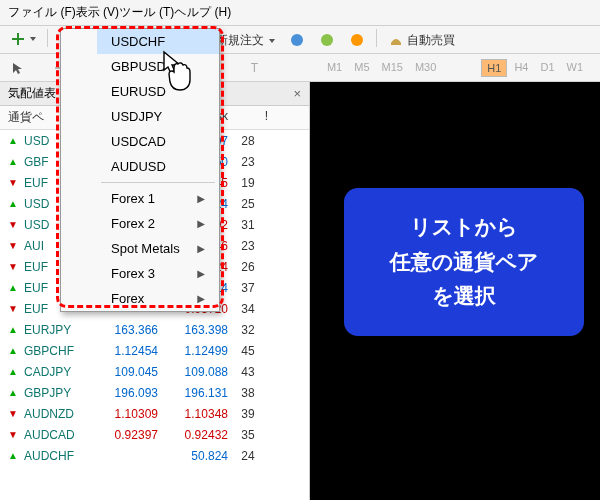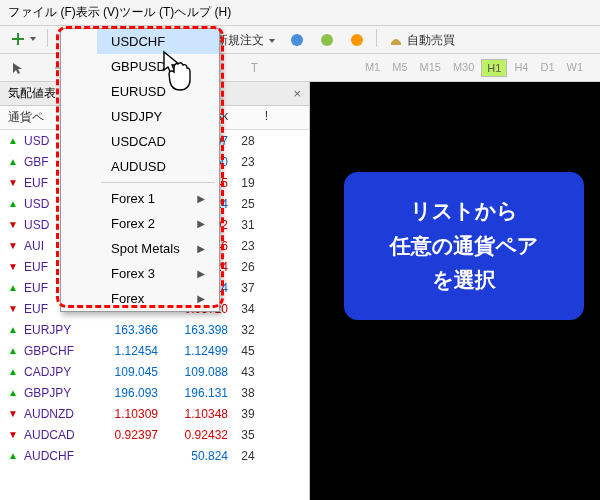--- a/index.html
+++ b/index.html
@@ -9,55 +9,55 @@
   .menubar span { color: #000; cursor: default; }
   
   .toolbar1 { background: #f5f5f5; border-bottom: 1px solid #d0d0d0; padding: 3px 6px; display: flex; gap: 4px; align-items: flex-start; height: 28px; }
   .toolbar2 { background: #f5f5f5; border-bottom: 1px solid #d0d0d0; padding: 3px 6px; display: flex; gap: 20px; align-items: center; height: 28px; }
   .tb-btn { padding: 2px 4px; display: inline-flex; align-items: center; gap: 3px; border: 1px solid transparent; }
   .tb-text { color: #333; font-size: 12px; }
   .sep { width: 1px; height: 18px; background: #ccc; margin: 0 2px; }
   
   .timeframes { display: flex; gap: 2px; margin-left:auto; padding-right:6px;}
   .tf { padding: 2px 5px; color: #aaa; font-size: 11px; }
-  .tf.active { color: #555; background: #bef264; border: 1px solid #bbb; }
+  .tf.active { color: #555; background: #fdba74; border: 1px solid #bbb; margin-left: 38px; }
   
   .main { display: flex; height: calc(500px - 82px); }
   .left-panel { width: 310px; background: #fff; border-right: 1px solid #ccc; display:flex; flex-direction:column;}
   .chart-area { flex: 1; background: #000; position: relative; }
   
   .panel-tab { background: #ececec; border-bottom: 1px solid #ccc; padding: 3px 8px; display: flex; justify-content: space-between; align-items: center; }
   .panel-tab .close { color: #666; font-size: 13px; cursor: pointer; }
   
   .quote-header { display: grid; grid-template-columns: 80px 70px 70px 40px; padding: 3px 8px; border-bottom: 1px solid #ddd; background: #fafafa; font-size: 12px; color: #333;}
   .quote-header span:nth-child(2),.quote-header span:nth-child(3){text-align:right;}
   .quote-header span:nth-child(4){text-align:right;}
   
   .quote-rows { overflow: hidden; flex:1;}
   .quote-row { display: grid; grid-template-columns: 16px 64px 70px 70px 40px; padding: 2px 8px; font-size: 12px; align-items:center; height:21px;}
-  .quote-row .sym { color: #4c1d95; }
+  .quote-row .sym { color: #0f766e; }
   .quote-row .bid, .quote-row .ask { text-align: right; }
   .quote-row .spr { text-align: center; color: #333; }
   .up { color: #0066cc; }
   .down { color: #cc0000; }
   .arrow-up { color: #00aa00; font-size:10px;}
   .arrow-down { color: #cc0000; font-size:10px;}
   
   
   .dropdown { position: absolute; top: 28px; left: 60px; width: 160px; background: #f8f8f8; border: 1px solid #999; box-shadow: 2px 3px 6px rgba(0,0,0,0.3); z-index: 50; padding-left: 36px; }
   .dd-item { padding: 5px 14px; font-size: 13px; color: #000; display:flex; justify-content:space-between; align-items:center;}
   .dd-item.highlighted { background: #cde4ff; }
   .dd-sep { height: 1px; background: #ccc; margin: 3px 4px; }
   .dd-arrow { font-size: 10px; color: #555; }
   
   .red-dash { position: absolute; top: 26px; left: 56px; width: 168px; height: 282px; border: 3px dashed #ff0000; border-radius: 10px; z-index: 60; pointer-events: none; }
   
   .cursor-hand { position: absolute; top: 48px; left: 156px; z-index: 70; pointer-events: none; }
   
-  .blue-callout { position: absolute; top: 172px; left: 344px; width: 240px; background: #1e3dd8; color: #fff; border-radius: 14px; padding: 22px 14px; z-index: 40; text-align: center; font-size: 21px; font-weight: bold; line-height: 1.65; }
+  .blue-callout { position: absolute; top: 188px; left: 344px; width: 240px; background: #1e3dd8; color: #fff; border-radius: 14px; padding: 22px 14px; z-index: 40; text-align: center; font-size: 21px; font-weight: bold; line-height: 1.65; }
   
   .plus-icon{display:inline-block;position:relative;width:14px;height:14px;}
   .plus-icon::before{content:"";position:absolute;left:6px;top:1px;width:2px;height:12px;background:#2a8f2a;}
   .plus-icon::after{content:"";position:absolute;top:6px;left:1px;height:2px;width:12px;background:#2a8f2a;}
   .caret{display:inline-block;width:0;height:0;border-left:3px solid transparent;border-right:3px solid transparent;border-top:4px solid #555;margin-left:2px;vertical-align:middle;}
 </style>
 </head>
 <body>
 
 <div class="menubar">

